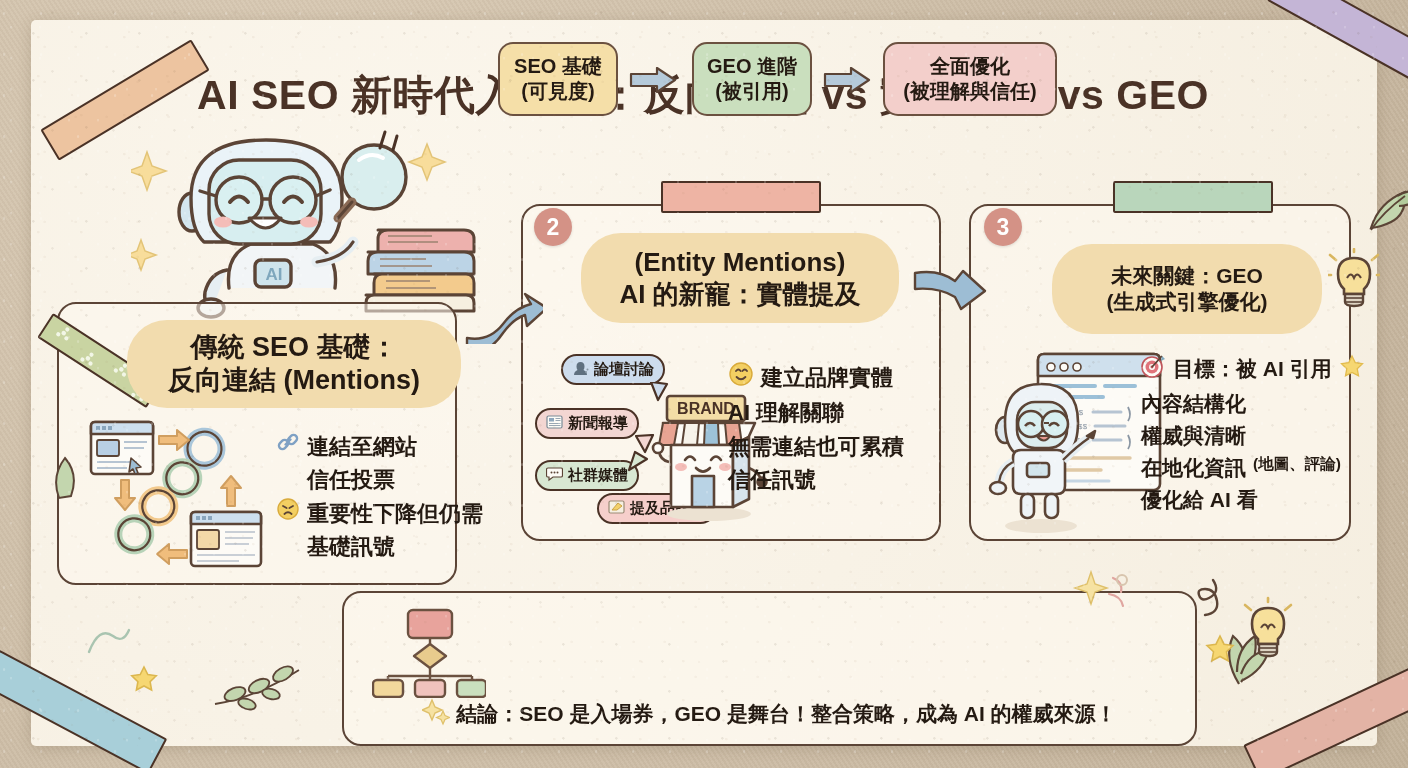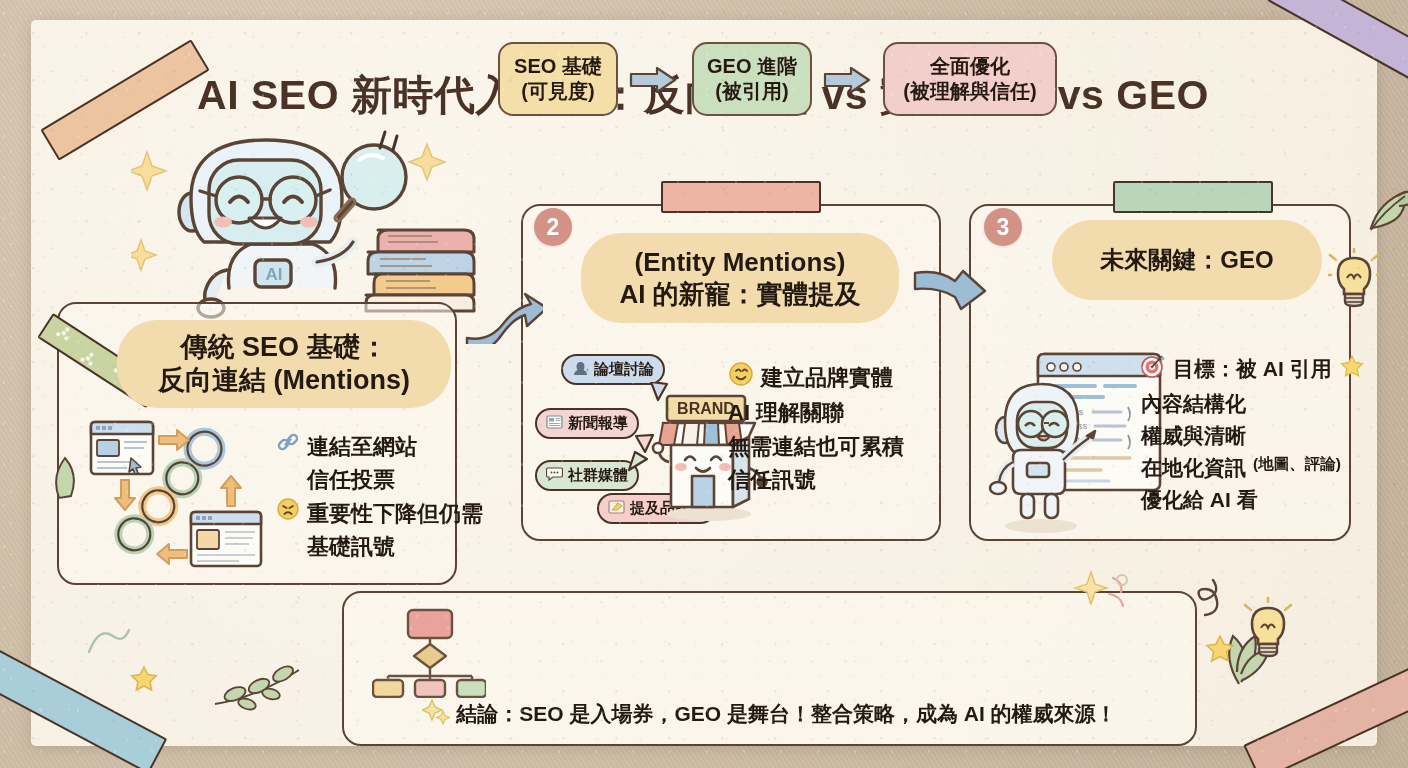--- a/index.html
+++ b/index.html
@@ -224,21 +224,21 @@
             </g>
           <g transform="translate(114,19)">
               <circle r="2.3"></circle>
               <circle cx="5" cy="3" r="2.1"></circle>
               <circle cx="-4" cy="4" r="2.1"></circle>
             </g>
         </g>
       </svg>
     </div>
 
-    <div class="pill" style="left:86px;top:300px;width:334px;height:88px;font-size:27px;justify-content:center;">
+    <div class="pill" style="left:96px;top:300px;width:334px;height:88px;font-size:27px;justify-content:center;">
       <div>傳統 SEO 基礎：</div>
       <div>反向連結 (Mentions)</div>
     </div>
 
     <svg class="ill" style="left:52px;top:394px;" width="190" height="158" viewBox="0 0 190 158">
       <g stroke="#5b4436" stroke-width="2.6" stroke-linejoin="round">
 
         <rect x="8" y="8" width="62" height="52" rx="4" fill="#fdfbf6"></rect>
         <path d="M8 12 q0 -4 4 -4 h54 q4 0 4 4 v8 h-62z" fill="#cddfee"></path>
         <g fill="#8aa6bd" stroke="none">
@@ -455,22 +455,23 @@
       </div>
       <div class="row">
         <span>信任訊號</span>
       </div>
     </div>
 
     <div class="panel" style="left:938px;top:184px;width:382px;height:337px;"></div>
     <div class="badge" style="left:953px;top:188px;">3</div>
     <div class="tape tape-grid" style="left:1082px;top:161px;width:160px;height:32px;background:#b9d6bb;"></div>
 
-    <div class="pill" style="left:1021px;top:200px;width:270px;height:80px;font-size:24px;">
+    <div class="pill" style="left:1021px;top:224px;width:270px;height:90px;font-size:21px;">
       <div>未來關鍵：GEO</div>
+      <div>(生成式引擎優化)</div>
     </div>
 
     <svg class="ill" style="left:1297px;top:228px;" width="52" height="62" viewBox="0 0 52 62">
       <g stroke="#d9b65f" stroke-width="2.6" stroke-linecap="round">
         <path d="M8 12 l-6 -5"></path>
           <path d="M26 4 v-3"></path>
           <path d="M44 12 l6 -5"></path>
           <path d="M3 27 h-3"></path>
           <path d="M49 27 h3"></path>
       </g>

